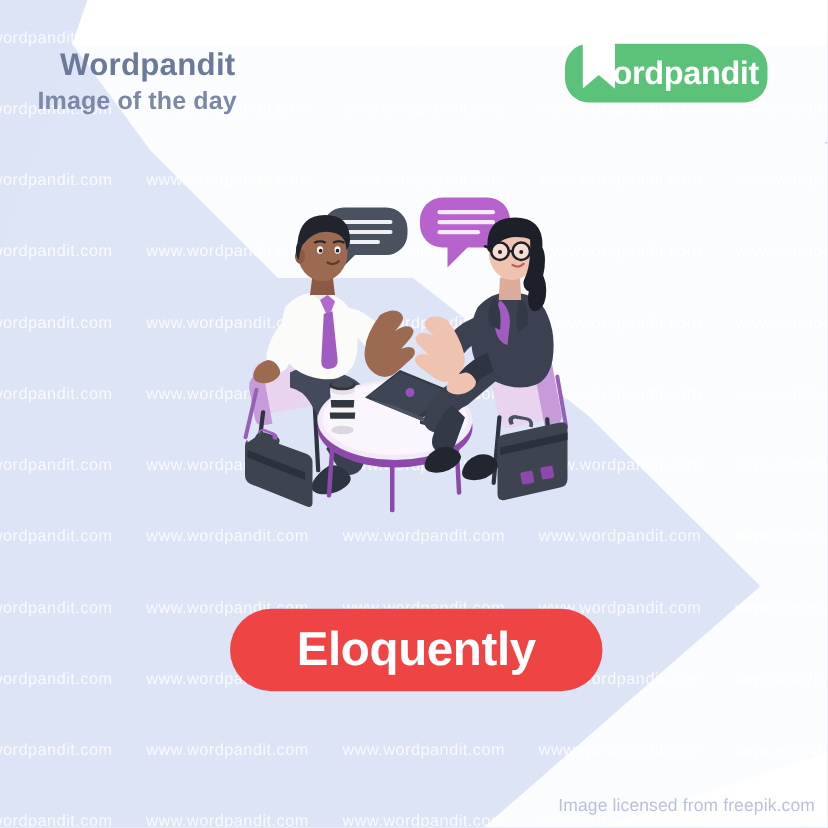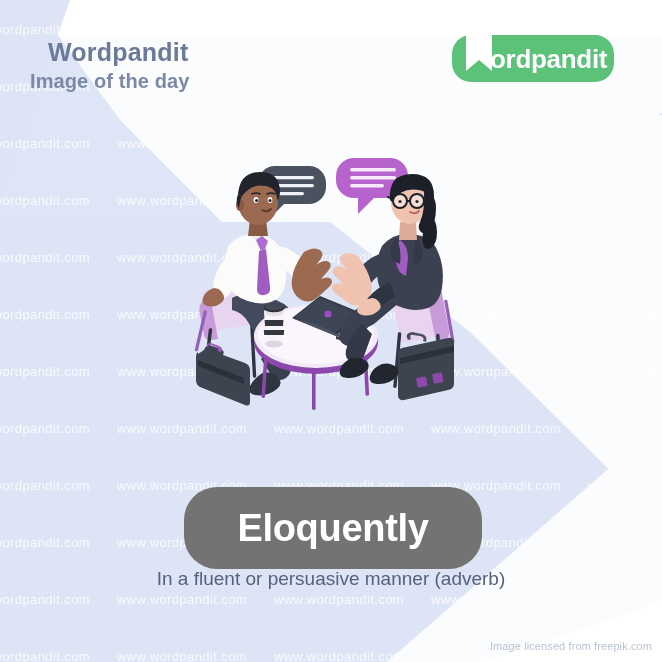--- a/index.html
+++ b/index.html
@@ -102,37 +102,37 @@
     font-size:26px; font-weight:bold;
     color:#ffffff; letter-spacing:-0.3px;
   }
 
   
   .illus { position:absolute; left:186px; top:150px; width:300px; height:260px; }
 
   
   .word-pill {
     position:absolute; left:184px; top:487px;
-    width:298px; height:82px;
-    background:#737373;
+    width:298px; height:66px;
+    background:#ef4444;
     border-radius:33px;
     display:flex; align-items:center; justify-content:center;
   }
   .word-text {
     font-size:38px; font-weight:bold; color:#ffffff;
     letter-spacing:-0.3px;
   }
   .definition {
     position:absolute; left:0; top:568px; width:662px;
     text-align:center;
     font-size:19px; color:#56627d;
   }
   .credit {
     position:absolute; right:10px; bottom:10px;
-    font-size:11px; color:#b9c3d8; letter-spacing:0.1px;padding-left:44px;
+    font-size:14px; color:#b9c3d8; letter-spacing:0.1px;padding-left:44px;
   }
 </style>
 </head>
 <body>
 
 <div id="card">
 
   <div class="bg-layer">
     <div class="wedge-white-top"></div>
     <div class="wedge-white-topband"></div>
@@ -383,18 +383,17 @@
       <path d="M214 208 l54 -12 l0 6 l-54 12 Z" fill="#2b303a"></path>
       <rect x="230" y="228" width="10" height="10" rx="1.5" fill="#8c49ab" transform="rotate(-10 230 228)"></rect>
       <rect x="246" y="224" width="10" height="10" rx="1.5" fill="#8c49ab" transform="rotate(-10 246 224)"></rect>
     </g>
   </svg>
 
   <div class="word-pill">
     <span class="word-text">Eloquently</span>
   </div>
 
-  <div class="definition">In a fluent or persuasive manner (adverb)</div>
 
   <div class="credit">Image licensed from freepik.com</div>
 
   <div class="wm-right">www.wordpandit.com</div>
 </div>
 
 </body></html>

